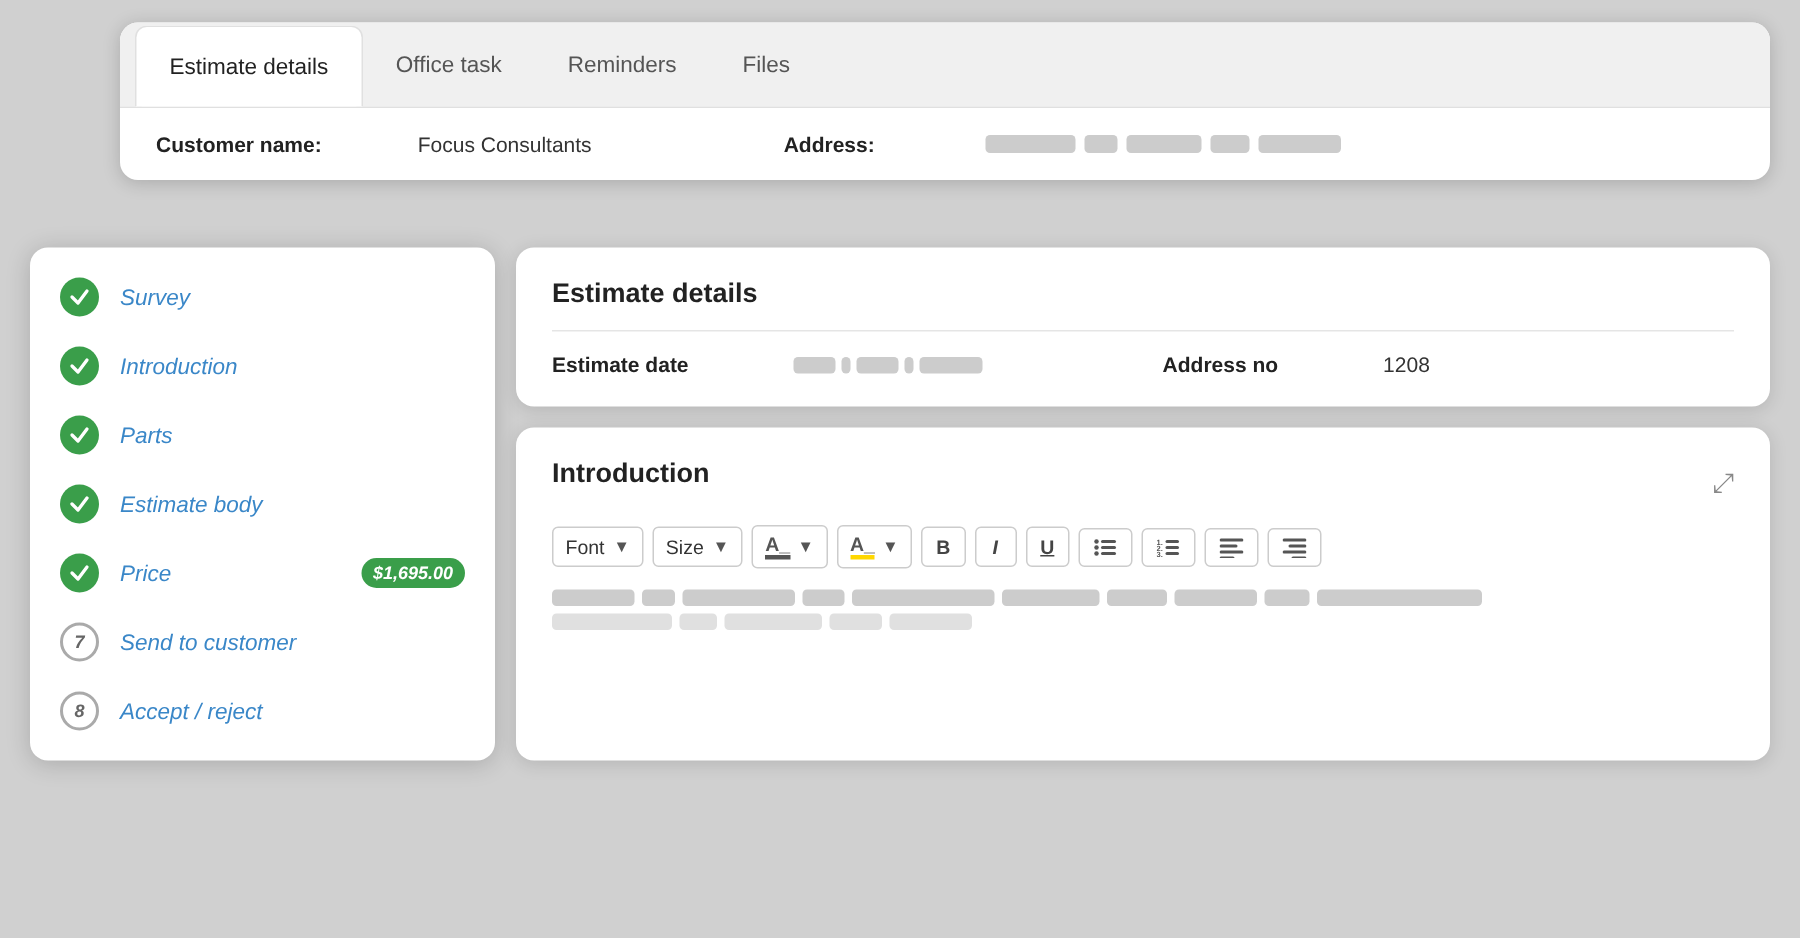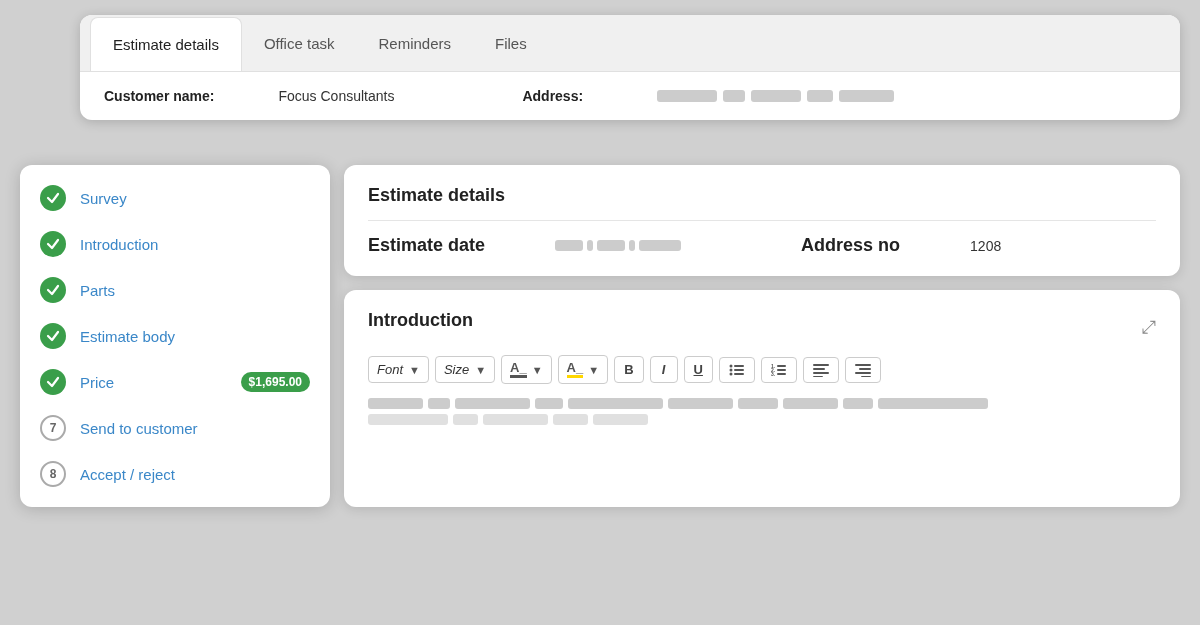--- a/index.html
+++ b/index.html
@@ -104,20 +104,21 @@
       min-width: 310px;
       padding: 10px 0;
       z-index: 3;
     }
     .sidebar-item {
       display: flex;
       align-items: center;
       padding: 10px 20px;
       gap: 14px;
       cursor: pointer;
+      font-style: italic;
     }
     .check-circle {
       width: 26px;
       height: 26px;
       border-radius: 50%;
       background: #3a9e4a;
       display: flex;
       align-items: center;
       justify-content: center;
       flex-shrink: 0;
@@ -179,21 +180,21 @@
       margin: 14px 0;
     }
 
     .estimate-row {
       display: flex;
       align-items: center;
       gap: 60px;
     }
     .field-label {
       font-weight: 700;
-      font-size: 18px;
+      font-size: 14px;
       color: #222;
     }
     .field-value {
       font-size: 14px;
       color: #333;
       margin-left: 10px;
     }
     .date-blocks {
       display: flex;
       gap: 4px;
@@ -234,21 +235,20 @@
       display: flex;
       align-items: center;
       border: 1px solid #ccc;
       border-radius: 4px;
       padding: 5px 8px;
       font-size: 13px;
       color: #333;
       gap: 6px;
       cursor: pointer;
       background: #fff;
-      font-style: italic;
     }
     .toolbar-select .caret {
       color: #555;
       font-size: 11px;
     }
     .toolbar-btn {
       border: 1px solid #ccc;
       border-radius: 4px;
       padding: 5px 9px;
       font-size: 13px;

